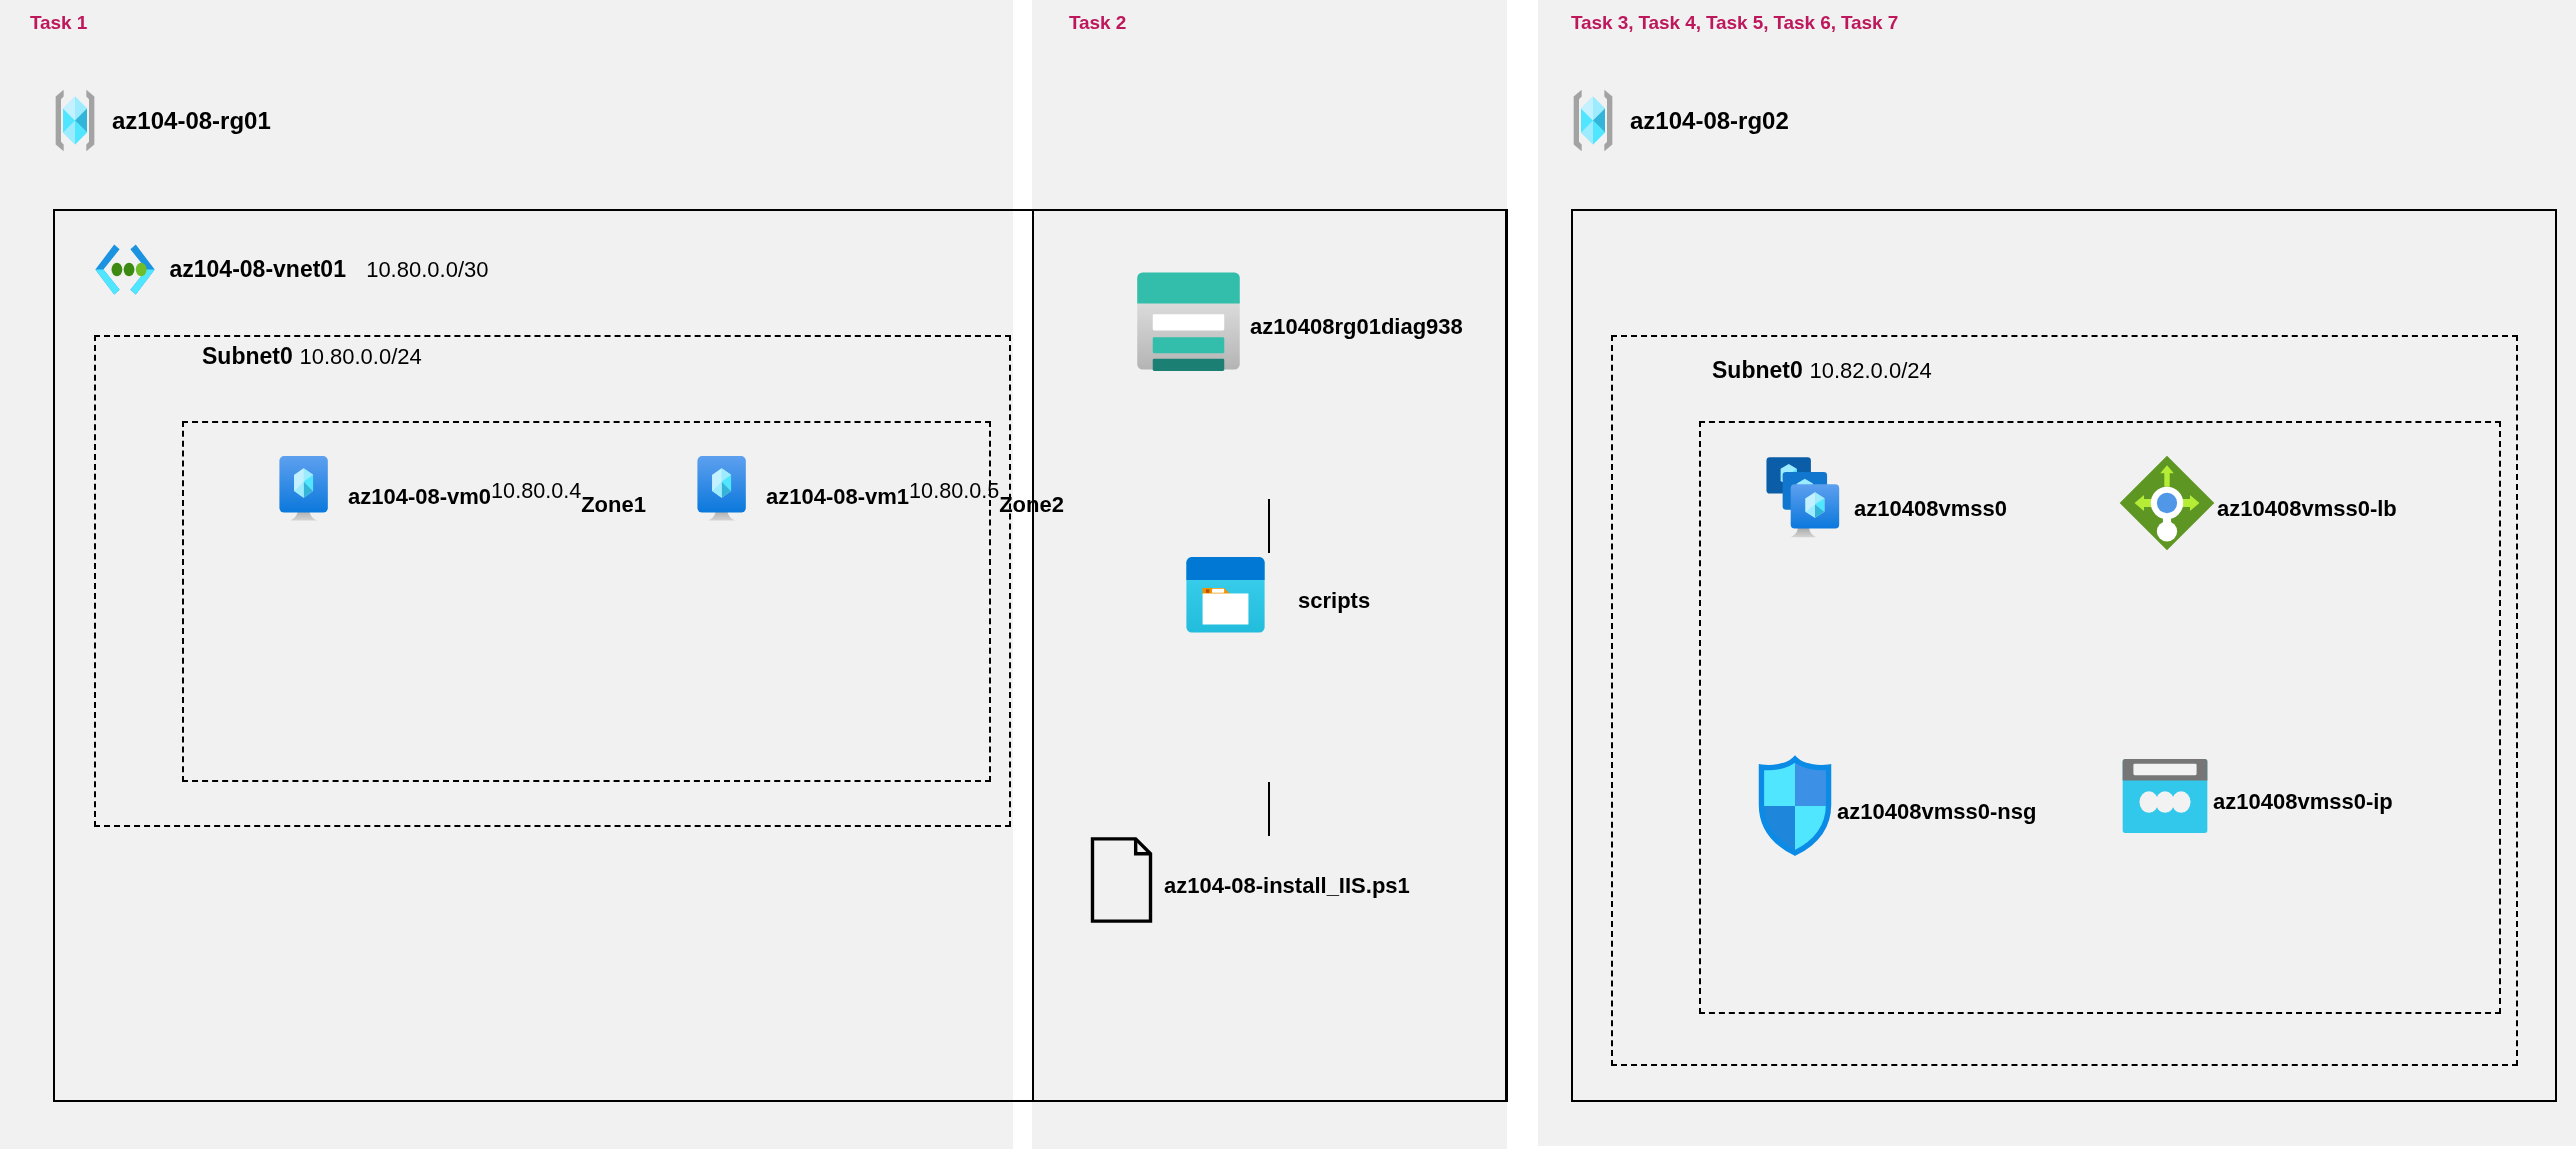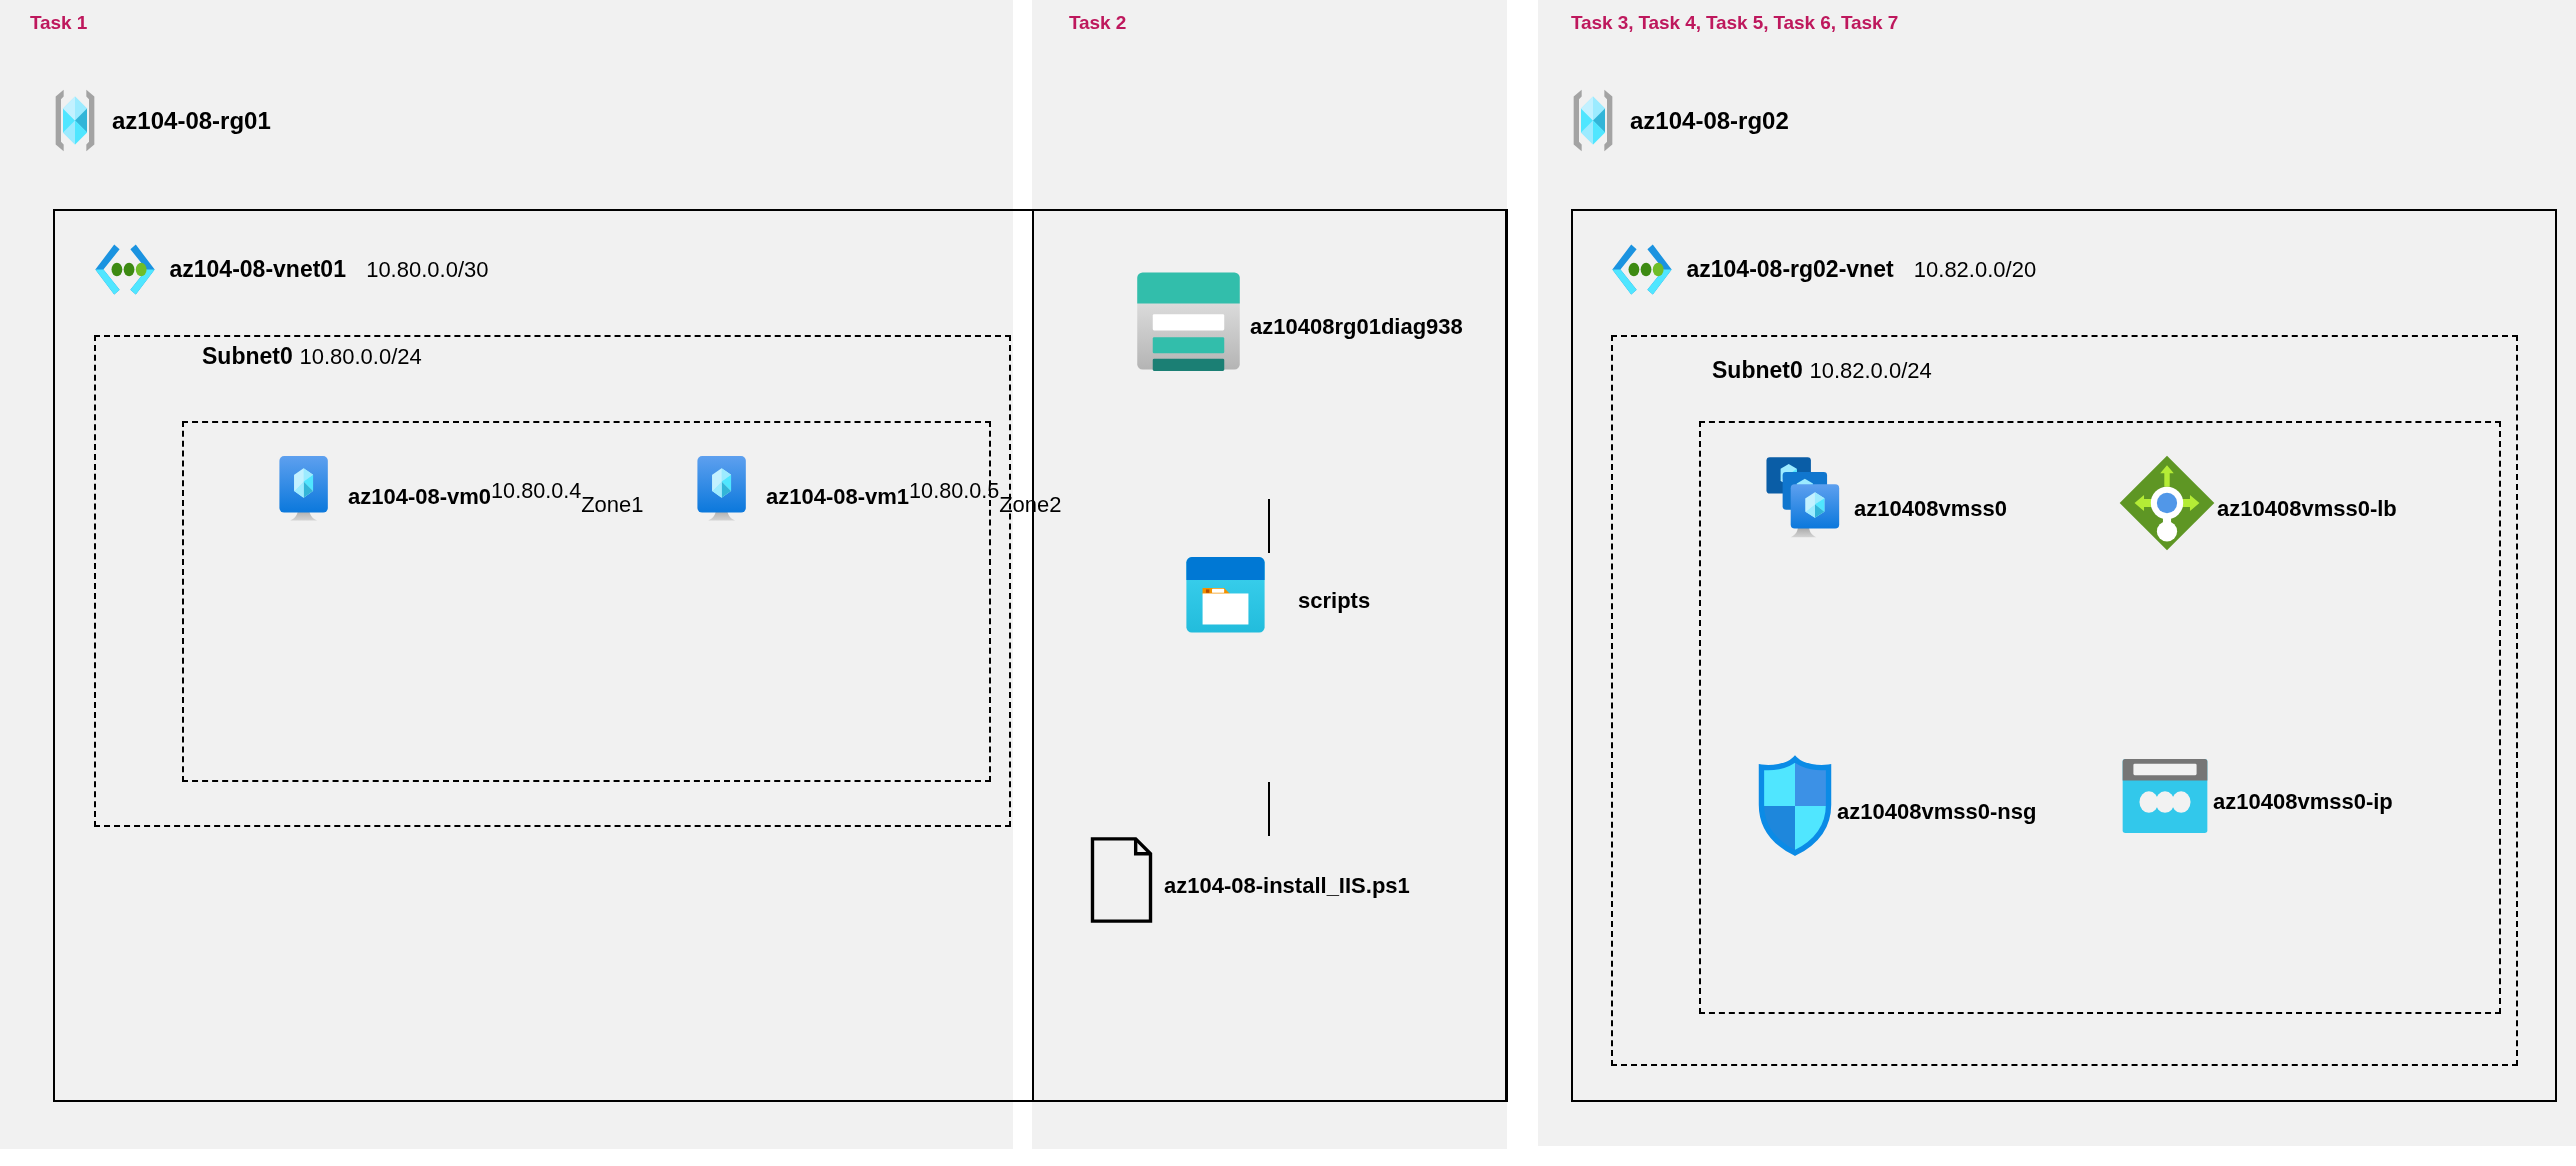--- a/index.html
+++ b/index.html
@@ -79,21 +79,21 @@
   .node {
     position: absolute;
     display: flex; flex-direction: row; align-items: center;
     text-align: center;
   }
   .node-label {
     font-size: 22px; font-weight: bold; color:#000; white-space: nowrap;
     margin-top: 12px; line-height: 1.22;
   }
   .node-sub { font-size: 21.6px; font-weight: normal; color:#000; white-space: nowrap; line-height:1.28; }
-  .node-zone { font-size: 22px; font-weight: normal; color:#000; white-space: nowrap; margin-top: 27px; }
+  .node-zone { font-size: 22px; font-weight: bold; color:#000; white-space: nowrap; margin-top: 27px; }
 
   
   #node-vm0   { left: 270px;  top: 453px;  width: 229px; }
   #node-vm1   { left: 688px; top: 453px;  width: 229px; }
 
   #node-storage { left: 1127px; top: 263px; width: 283px; }
   #node-scripts { left: 1181px; top: 553px; width: 175px; gap: 28px; }
   #node-psfile  { left: 1079px; top: 836px; width: 384px; }
 
   #node-vmss    { left: 1753px; top: 453px;  width: 303px; }
@@ -290,35 +290,20 @@
         <path d="M15 66 L33 48 L33 84 Z" fill="#9CEBFF"></path>
         <path d="M15 30 L33 48 L15 66 Z" fill="#50E6FF"></path>
         <path d="M15 30 L33 12 L33 48 Z" fill="#C3F1FF"></path>
       </svg>
     </span>
     <span class="rg-name">az104-08-rg02</span>
   </div>
 
   <div class="vnet-box" id="vnet-box-02"></div>
 
-  <div class="vnet-row" id="vnet-row-02">
-    <span>
-      <svg class="icon" width="62" height="53" viewBox="0 0 92 78">
-        <path d="M30 2 L38 9 L14 39 L38 69 L30 76 L2 39 Z" fill="#1B93E0"></path>
-        <path d="M14 39 L38 69 L30 76 L2 39 Z" fill="#50E6FF"></path>
-        <path d="M62 2 L54 9 L78 39 L54 69 L62 76 L90 39 Z" fill="#1B93E0"></path>
-        <path d="M78 39 L54 69 L62 76 L90 39 Z" fill="#50E6FF"></path>
-        <ellipse cx="34" cy="39" rx="8" ry="10" fill="#3D8A12"></ellipse>
-        <ellipse cx="52" cy="39" rx="8" ry="10" fill="#3D8A12"></ellipse>
-        <ellipse cx="70" cy="39" rx="8" ry="10" fill="#6FBD28"></ellipse>
-      </svg>
-    </span>
-    <span class="vnet-name">az104-08-rg02-vnet</span>
-    <span class="vnet-cidr">10.82.0.0/20</span>
-  </div>
 
   <div class="dashed-box" id="subnet-box-02"></div>
   <div class="subnet-label" id="subnet-label-02">
     <span class="subnet-name">Subnet0</span><span class="subnet-cidr">10.82.0.0/24</span>
   </div>
   <div class="inner-dashed" id="inner-dashed-02"></div>
 
   <div class="node" id="node-vmss">
     <span>
       <svg class="icon" width="101" height="100" viewBox="0 0 150 148">

